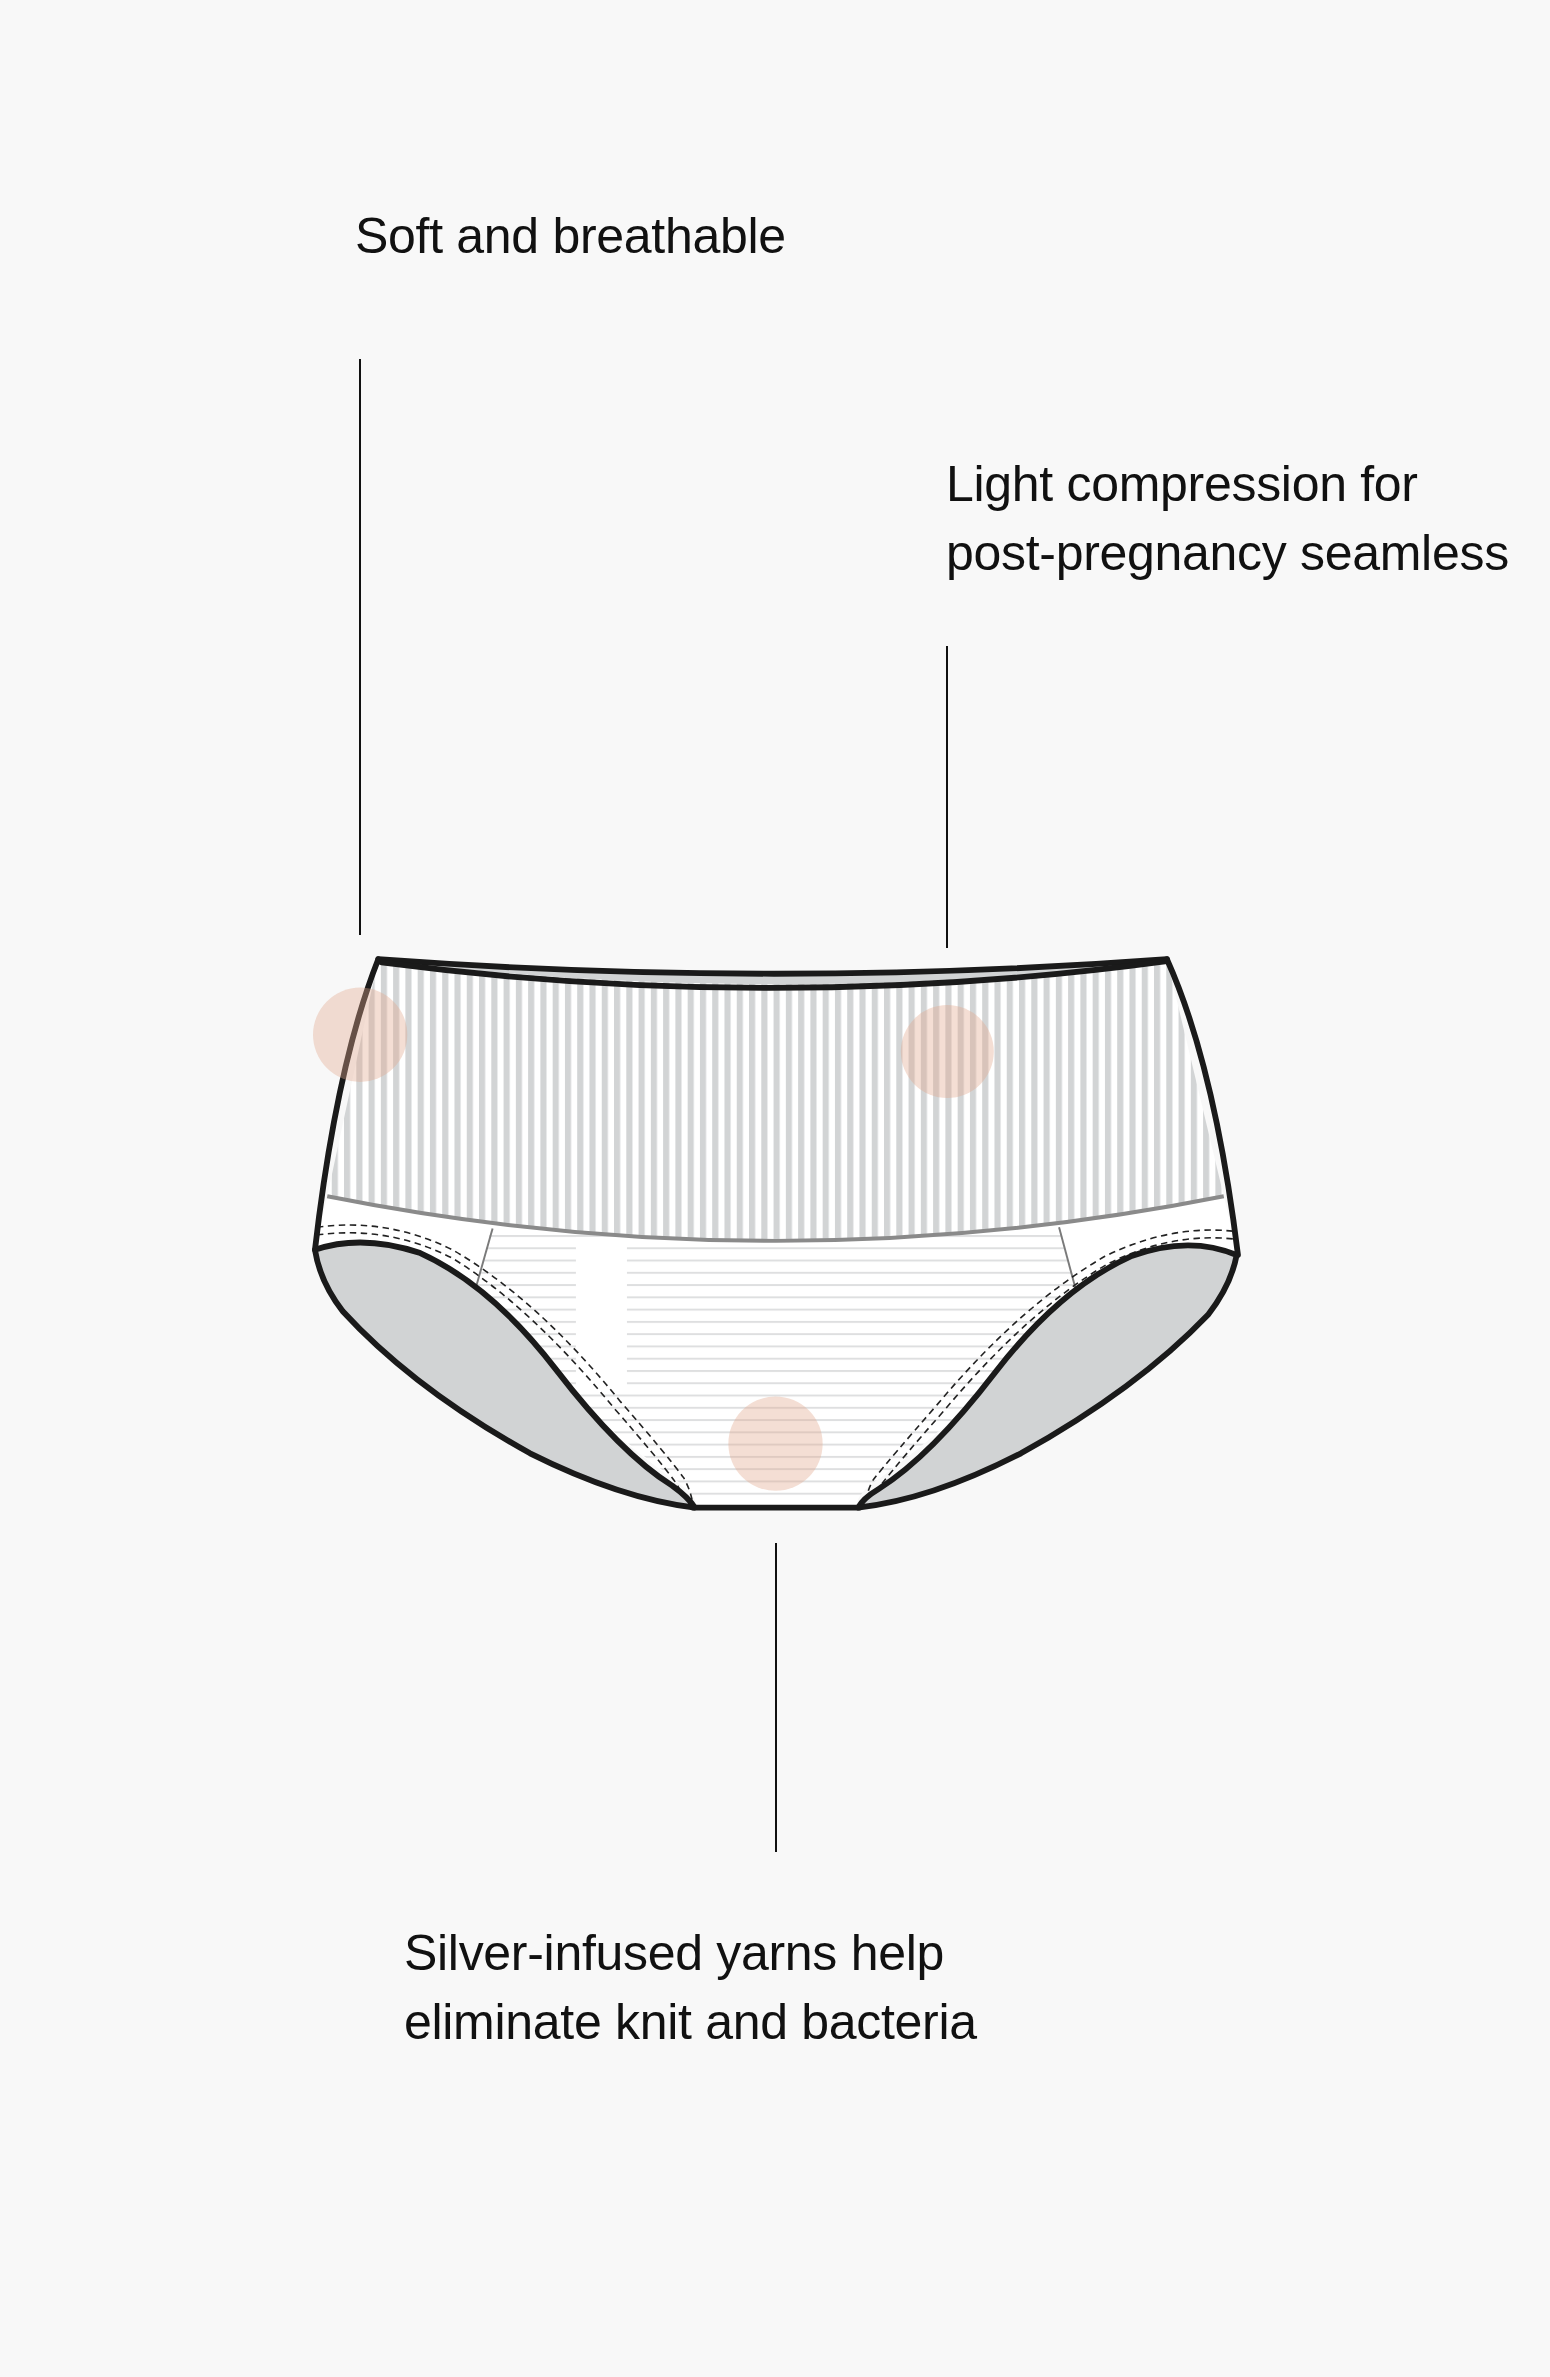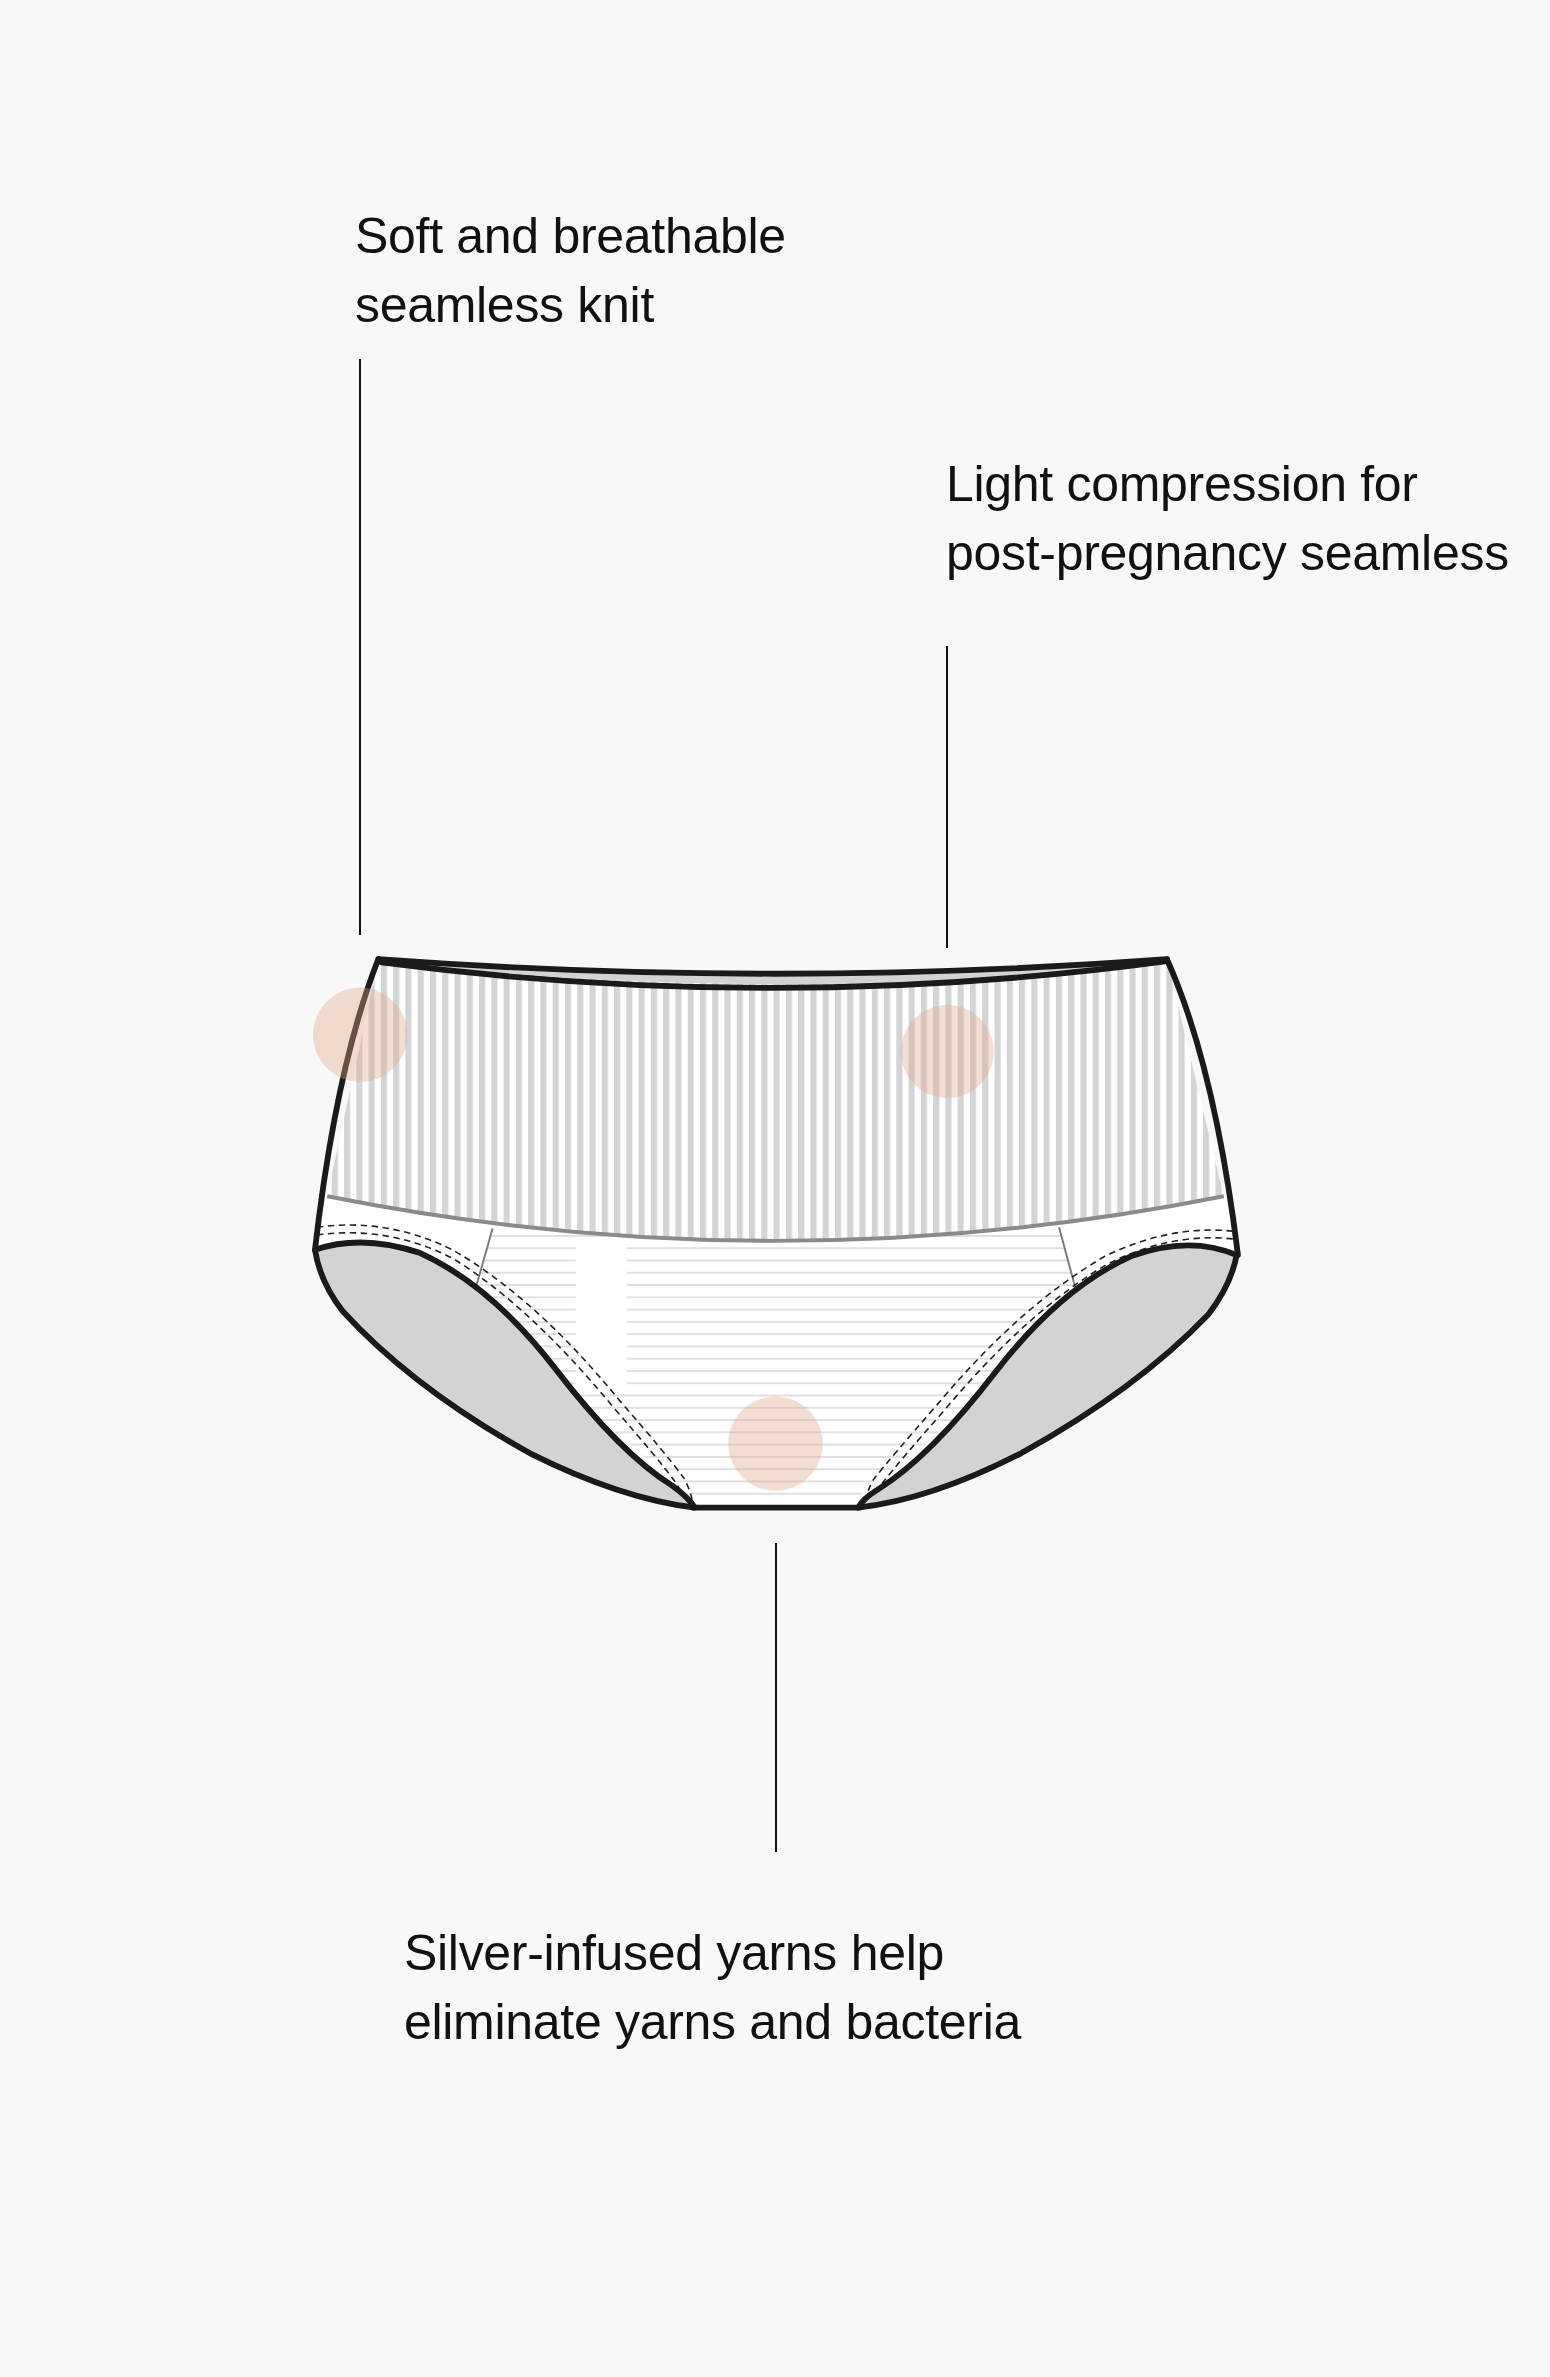--- a/index.html
+++ b/index.html
@@ -92,23 +92,22 @@
   <circle cx="1466" cy="1628" r="72" fill="#e2a88f" fill-opacity="0.38"></circle>
   <circle cx="1200" cy="2235" r="73" fill="#e2a88f" fill-opacity="0.38"></circle>
 </svg>
 
 <div class="leader" id="leader-1"></div>
 <div class="leader" id="leader-2"></div>
 <div class="leader" id="leader-3"></div>
 
 <div class="callout-text" id="callout-1">
   <span>Soft and breathable</span>
-  <span>seamless knit</span>
 </div>
 <div class="callout-text" id="callout-2">
   <span>Light compression for</span>
   <span>post-pregnancy seamless</span>
 </div>
 <div class="callout-text" id="callout-3">
   <span>Silver-infused yarns help</span>
-  <span>eliminate yarns and bacteria</span>
+  <span>eliminate knit and bacteria</span>
 </div>
 
 
 </body></html>

